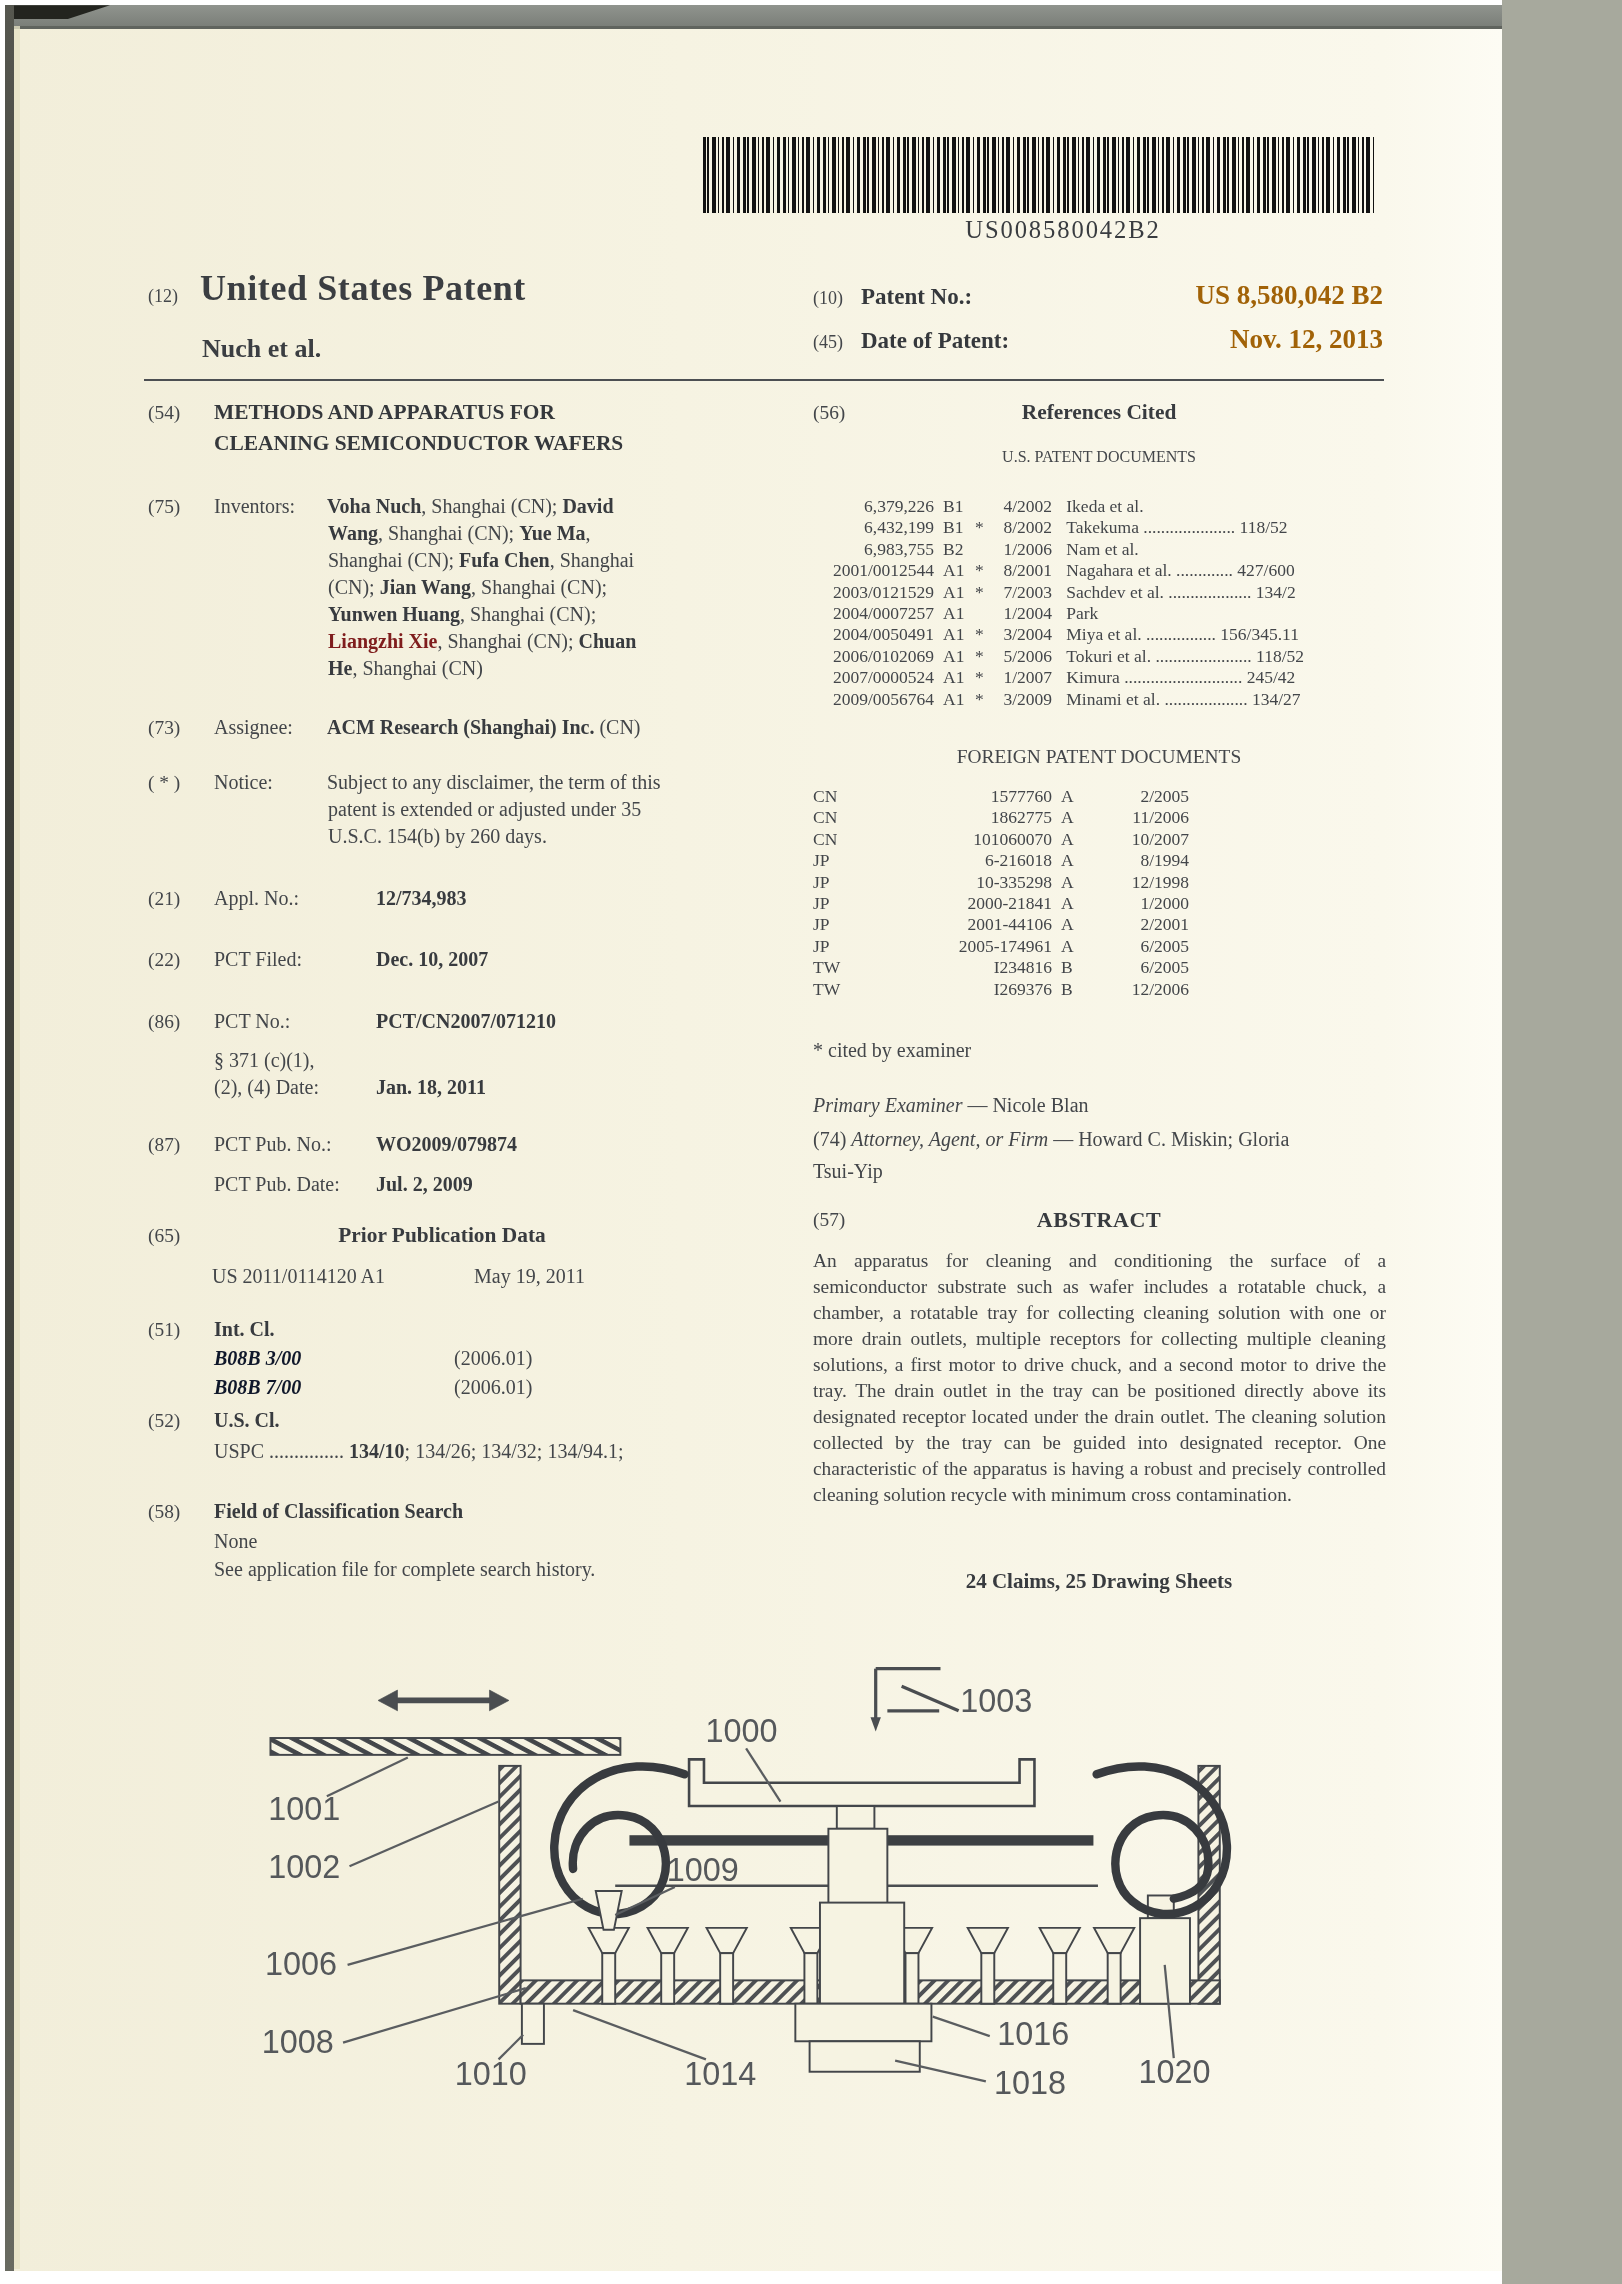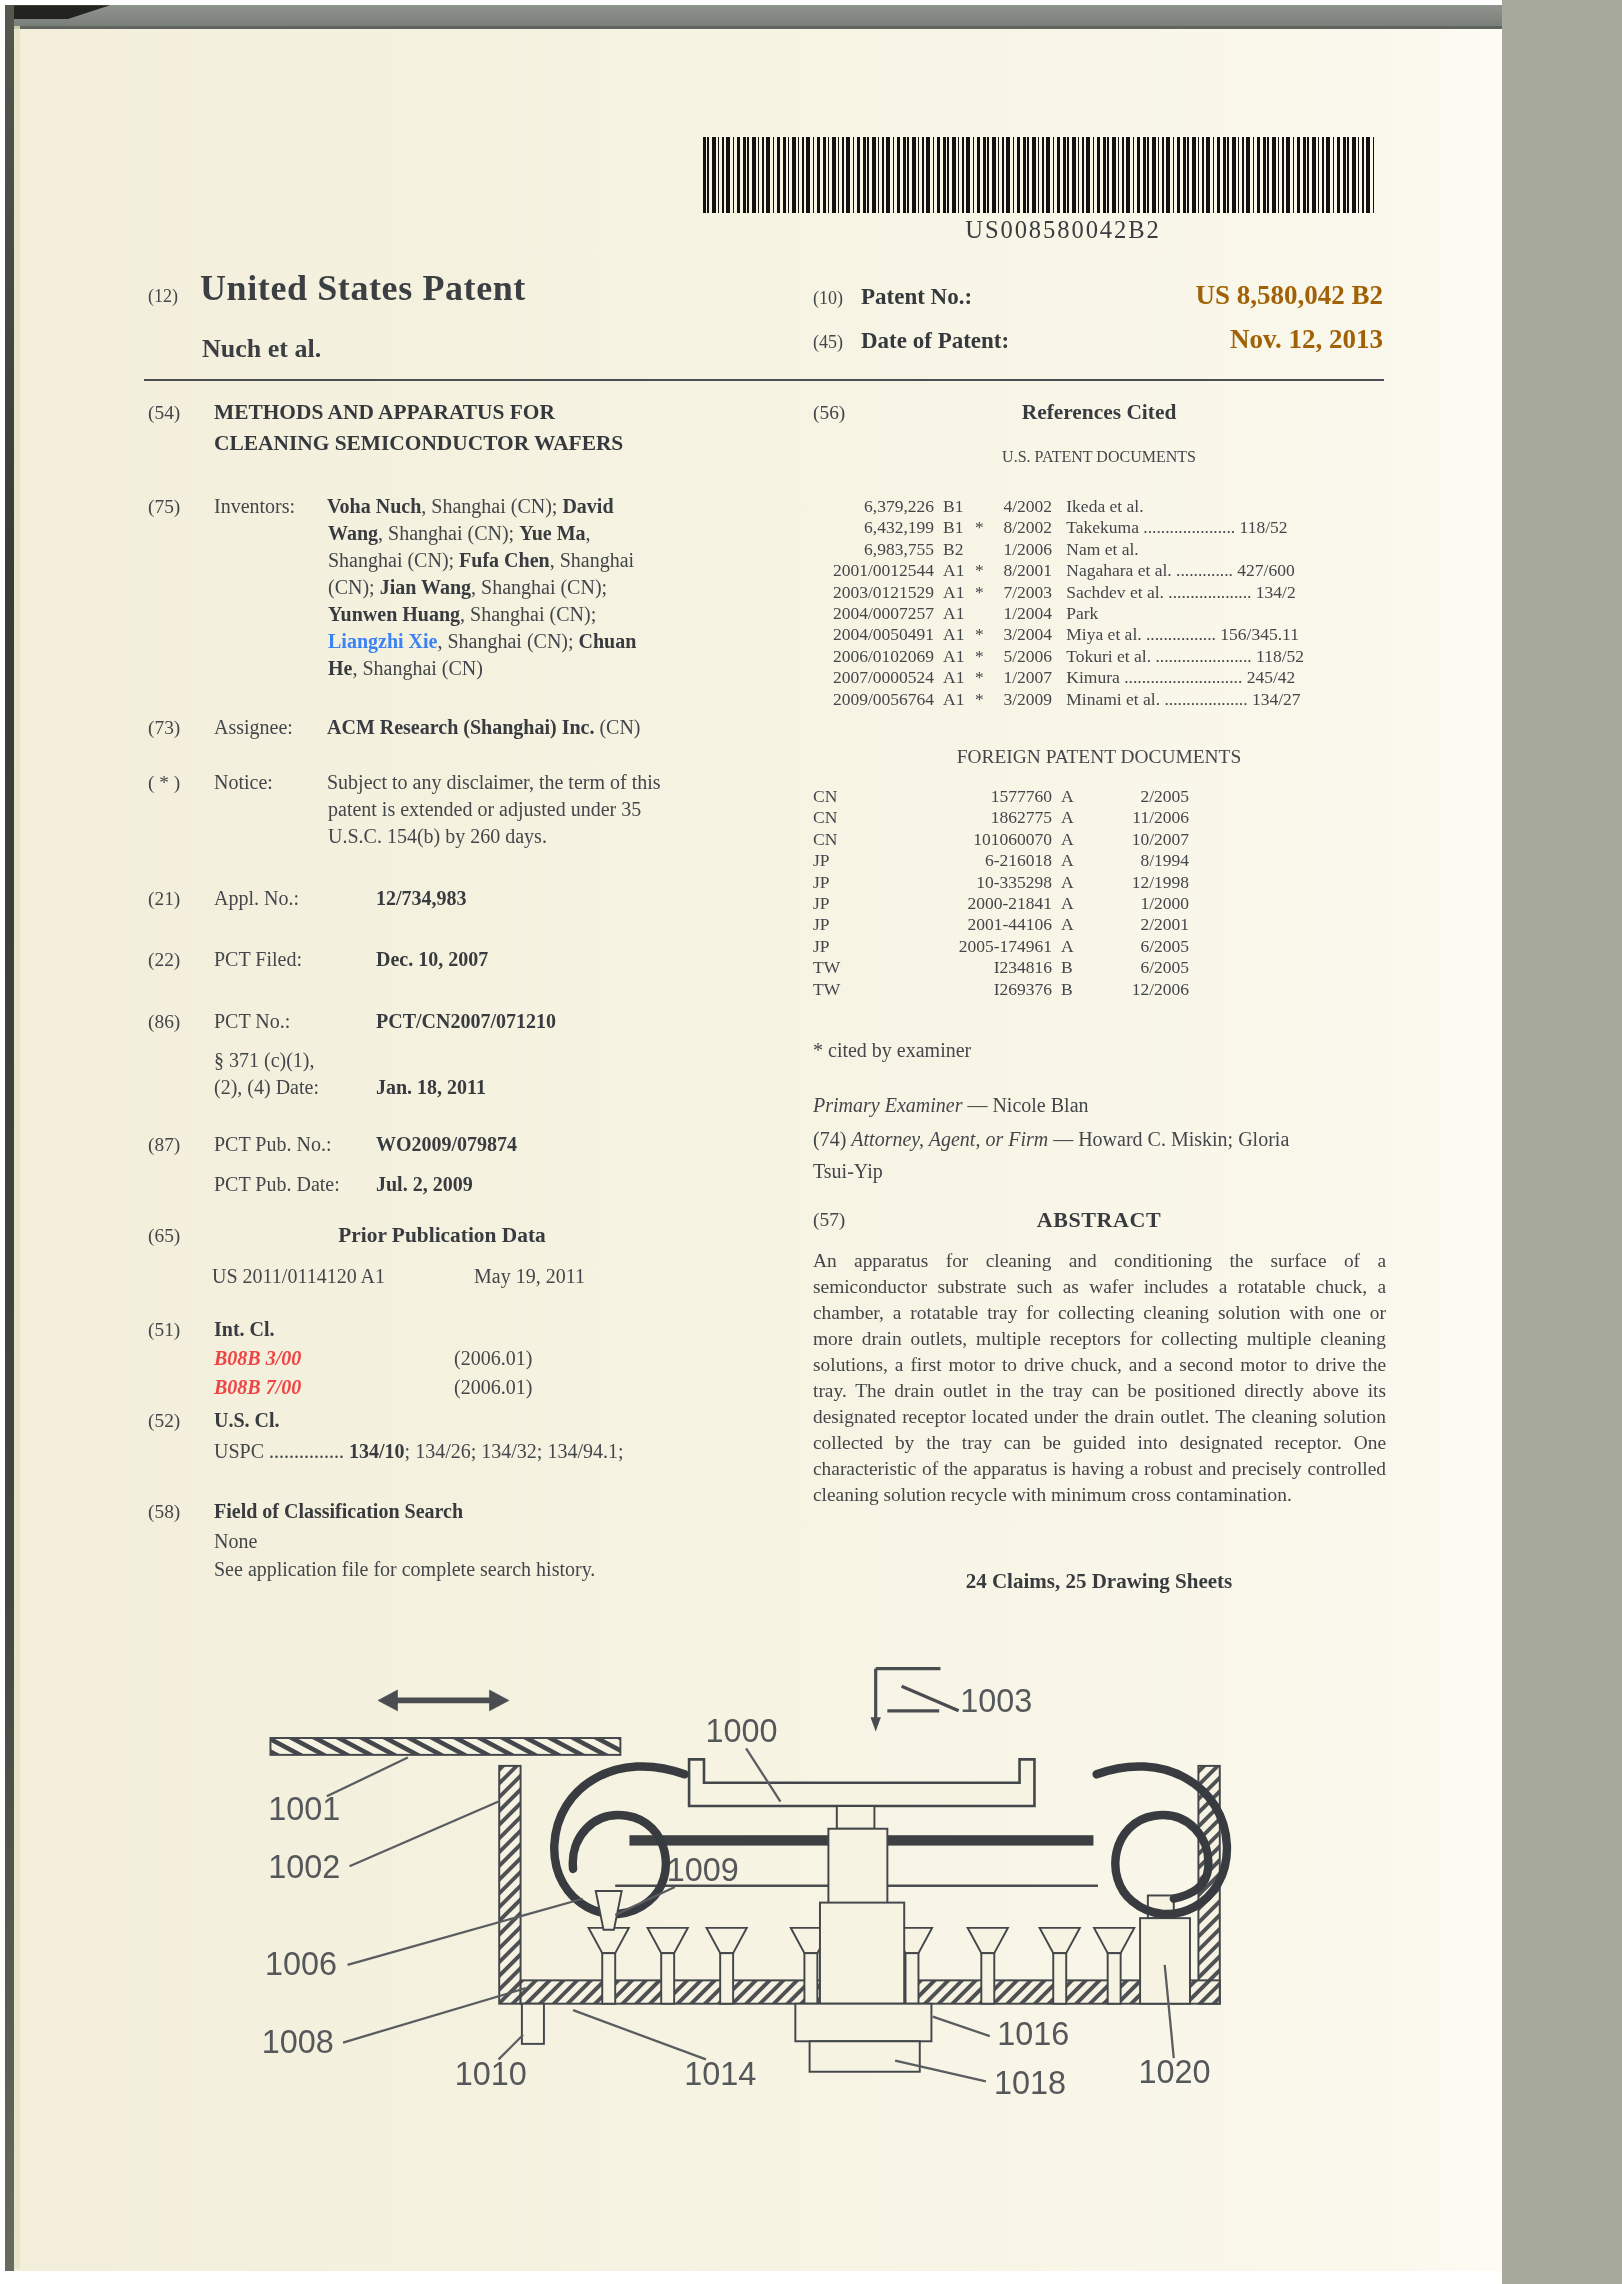--- a/index.html
+++ b/index.html
@@ -47,21 +47,21 @@
 
   
   .sec{position:absolute;font-size:20px;line-height:27px;color:#43464a;}
   .row{display:flex;align-items:baseline;}
   .cnum{width:66px;flex:none;font-size:19.4px;}
   .clbl{width:113px;flex:none;}
   .clbl2{width:162px;flex:none;}
   .ind{padding-left:180px;}
   .ind2{padding-left:66px;}
   .b{font-weight:bold;color:#383b3f;}
-  .bi{font-weight:bold;font-style:italic;color:#ef4444;}
+  .bi{font-weight:bold;font-style:italic;color:#0f172a;}
   .ctr{text-align:center;}
   .sec .title-line{font-weight:bold;color:#35383c;font-size:21.4px;line-height:30.5px;}
 
   
   .reftab{position:absolute;font-size:17.5px;line-height:21.4px;color:#43464a;}
   .rrow{display:flex;align-items:baseline;}
   .rc-no{width:121px;flex:none;text-align:right;}
   .rc-kind{width:32px;flex:none;padding-left:9px;}
   .rc-star{width:17px;flex:none;}
   .rc-date{width:60px;flex:none;text-align:right;}
@@ -115,21 +115,21 @@
   <div class="sec" style="top:493px;left:148px;width:590px;">
     <div class="row">
       <span class="cnum">(75)</span>
       <span class="clbl">Inventors:</span>
       <span><span style="font-weight: bold; color: rgb(56, 59, 63);">Voha Nuch</span><span>, Shanghai (CN); </span><span style="font-weight: bold; color: rgb(56, 59, 63);">David</span></span>
     </div>
     <div class="ind"><span style="font-weight: bold; color: rgb(56, 59, 63);">Wang</span><span>, Shanghai (CN); </span><span style="font-weight: bold; color: rgb(56, 59, 63);">Yue Ma</span><span>,</span></div>
     <div class="ind"><span>Shanghai (CN); </span><span style="font-weight: bold; color: rgb(56, 59, 63);">Fufa Chen</span><span>, Shanghai</span></div>
     <div class="ind"><span>(CN); </span><span style="font-weight: bold; color: rgb(56, 59, 63);">Jian Wang</span><span>, Shanghai (CN);</span></div>
     <div class="ind"><span style="font-weight: bold; color: rgb(56, 59, 63);">Yunwen Huang</span><span>, Shanghai (CN);</span></div>
-    <div class="ind"><span style="font-weight: bold; color: #3b82f6;">Liangzhi Xie</span><span>, Shanghai (CN); </span><span style="font-weight: bold; color: rgb(56, 59, 63);">Chuan</span></div>
+    <div class="ind"><span style="font-weight: bold; color: #7f1d1d;">Liangzhi Xie</span><span>, Shanghai (CN); </span><span style="font-weight: bold; color: rgb(56, 59, 63);">Chuan</span></div>
     <div class="ind"><span style="font-weight: bold; color: rgb(56, 59, 63);">He</span><span>, Shanghai (CN)</span></div>
   </div>
 
   <div class="sec" style="top:714px;left:148px;width:590px;">
     <div class="row">
       <span class="cnum">(73)</span>
       <span class="clbl">Assignee:</span>
       <span><span style="font-weight: bold; color: rgb(56, 59, 63);">ACM Research (Shanghai) Inc.</span><span> (CN)</span></span>
     </div>
   </div>

